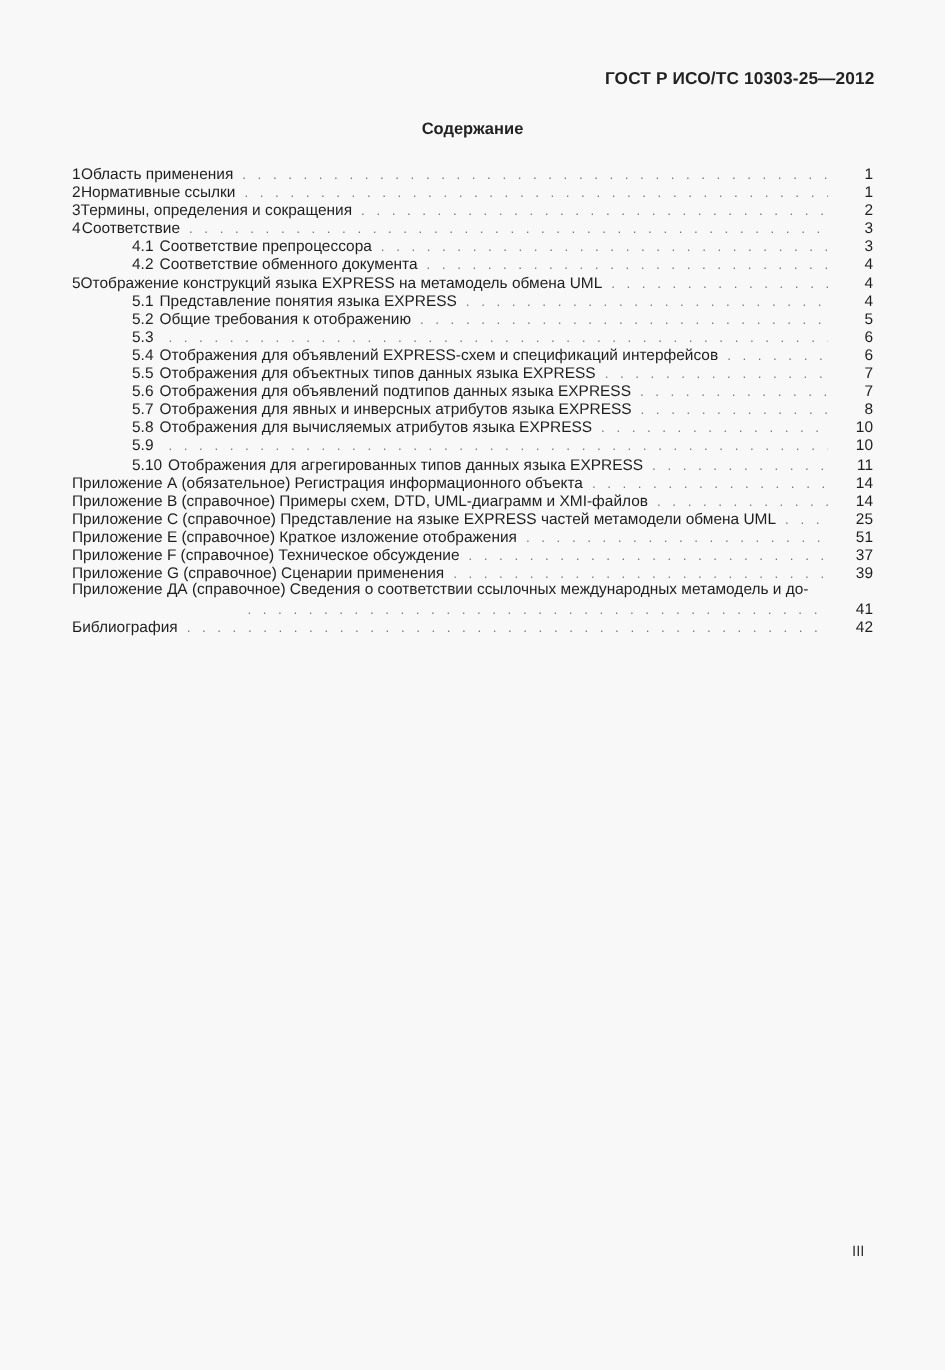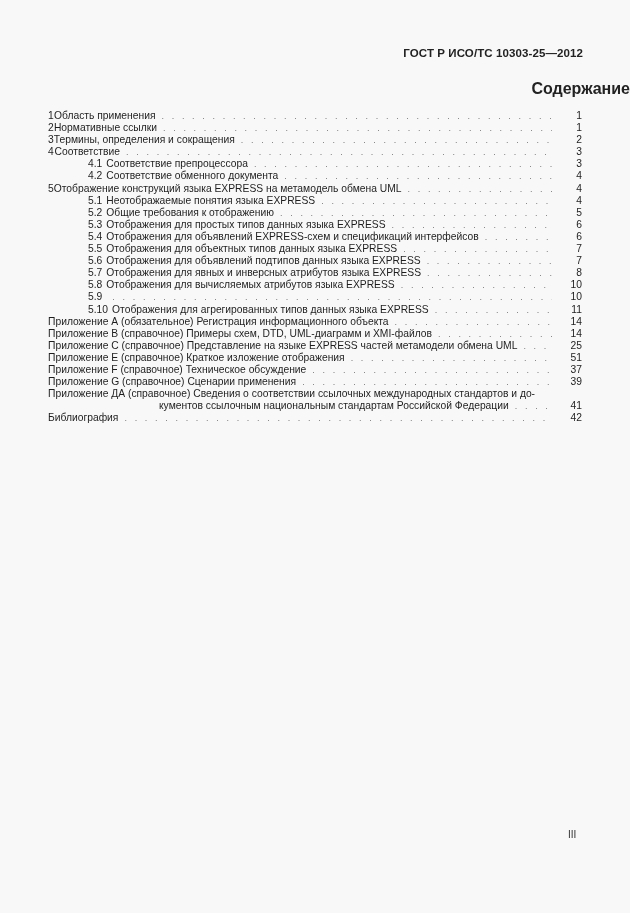--- a/index.html
+++ b/index.html
@@ -12,22 +12,22 @@
       color: #1e1e1e;
     }
     .header {
       position: absolute; top: 47px; right: 47px;
       font-size: 11.5px; font-weight: bold; letter-spacing: 0.1px;
       color: #222;
       margin-left: 29px;
     }
     .title {
       position: absolute; top: 80px; left: 0; width: 630px;
-      text-align: right;
-      font-size: 16px; font-weight: bold; color: #222;
+      text-align: center;
+      font-size: 11px; font-weight: bold; color: #222;
     }
     .toc {
       position: absolute; top: 110px; left: 48px; width: 534px;
       font-size: 10.3px; line-height: 12.1px;
     }
     .row {
       position: relative; display: flex; align-items: baseline;
       height: 12.1px; white-space: nowrap;
     }
     .row.l1 { padding-left: 0; }
@@ -97,33 +97,32 @@
   </div>
 
   <div class="row l1">
     <span class="num">5</span>
     <span class="label">Отображение конструкций языка  EXPRESS на метамодель обмена UML</span>
     <span class="dots"></span>
     <span class="page">4</span>
   </div>
   <div class="row l2">
     <span class="num">5.1</span>
-    <span class="label">Неотображаемые понятия языка EXPRESS</span>
+    <span class="label">Представление понятия языка EXPRESS</span>
     <span class="dots"></span>
     <span class="page">4</span>
   </div>
   <div class="row l2">
     <span class="num">5.2</span>
     <span class="label">Общие требования к отображению</span>
     <span class="dots"></span>
     <span class="page">5</span>
   </div>
   <div class="row l2">
     <span class="num">5.3</span>
-    <span class="label">Отображения для простых типов данных языка EXPRESS</span>
     <span class="dots"></span>
     <span class="page">6</span>
   </div>
   <div class="row l2">
     <span class="num">5.4</span>
     <span class="label">Отображения для объявлений EXPRESS-схем и спецификаций интерфейсов</span>
     <span class="dots"></span>
     <span class="page">6</span>
   </div>
   <div class="row l2">
@@ -186,24 +185,23 @@
     <span class="label">Приложение F (справочное) Техническое обсуждение</span>
     <span class="dots"></span>
     <span class="page">37</span>
   </div>
   <div class="row l0">
     <span class="label">Приложение G (справочное) Сценарии применения</span>
     <span class="dots"></span>
     <span class="page">39</span>
   </div>
   <div class="row l0 wrap1">
-    <span class="label">Приложение ДА (справочное) Сведения о соответствии ссылочных международных стандартов и до-</span>
+    <span class="label">Приложение ДА (справочное) Сведения о соответствии ссылочных международных метамодель и до-</span>
   </div>
   <div class="row cont">
-    <span class="label">кументов ссылочным национальным стандартам Российской Федерации</span>
     <span class="dots"></span>
     <span class="page">41</span>
   </div>
   <div class="row l0">
     <span class="label">Библиография</span>
     <span class="dots"></span>
     <span class="page">42</span>
   </div>
 </div>
 

